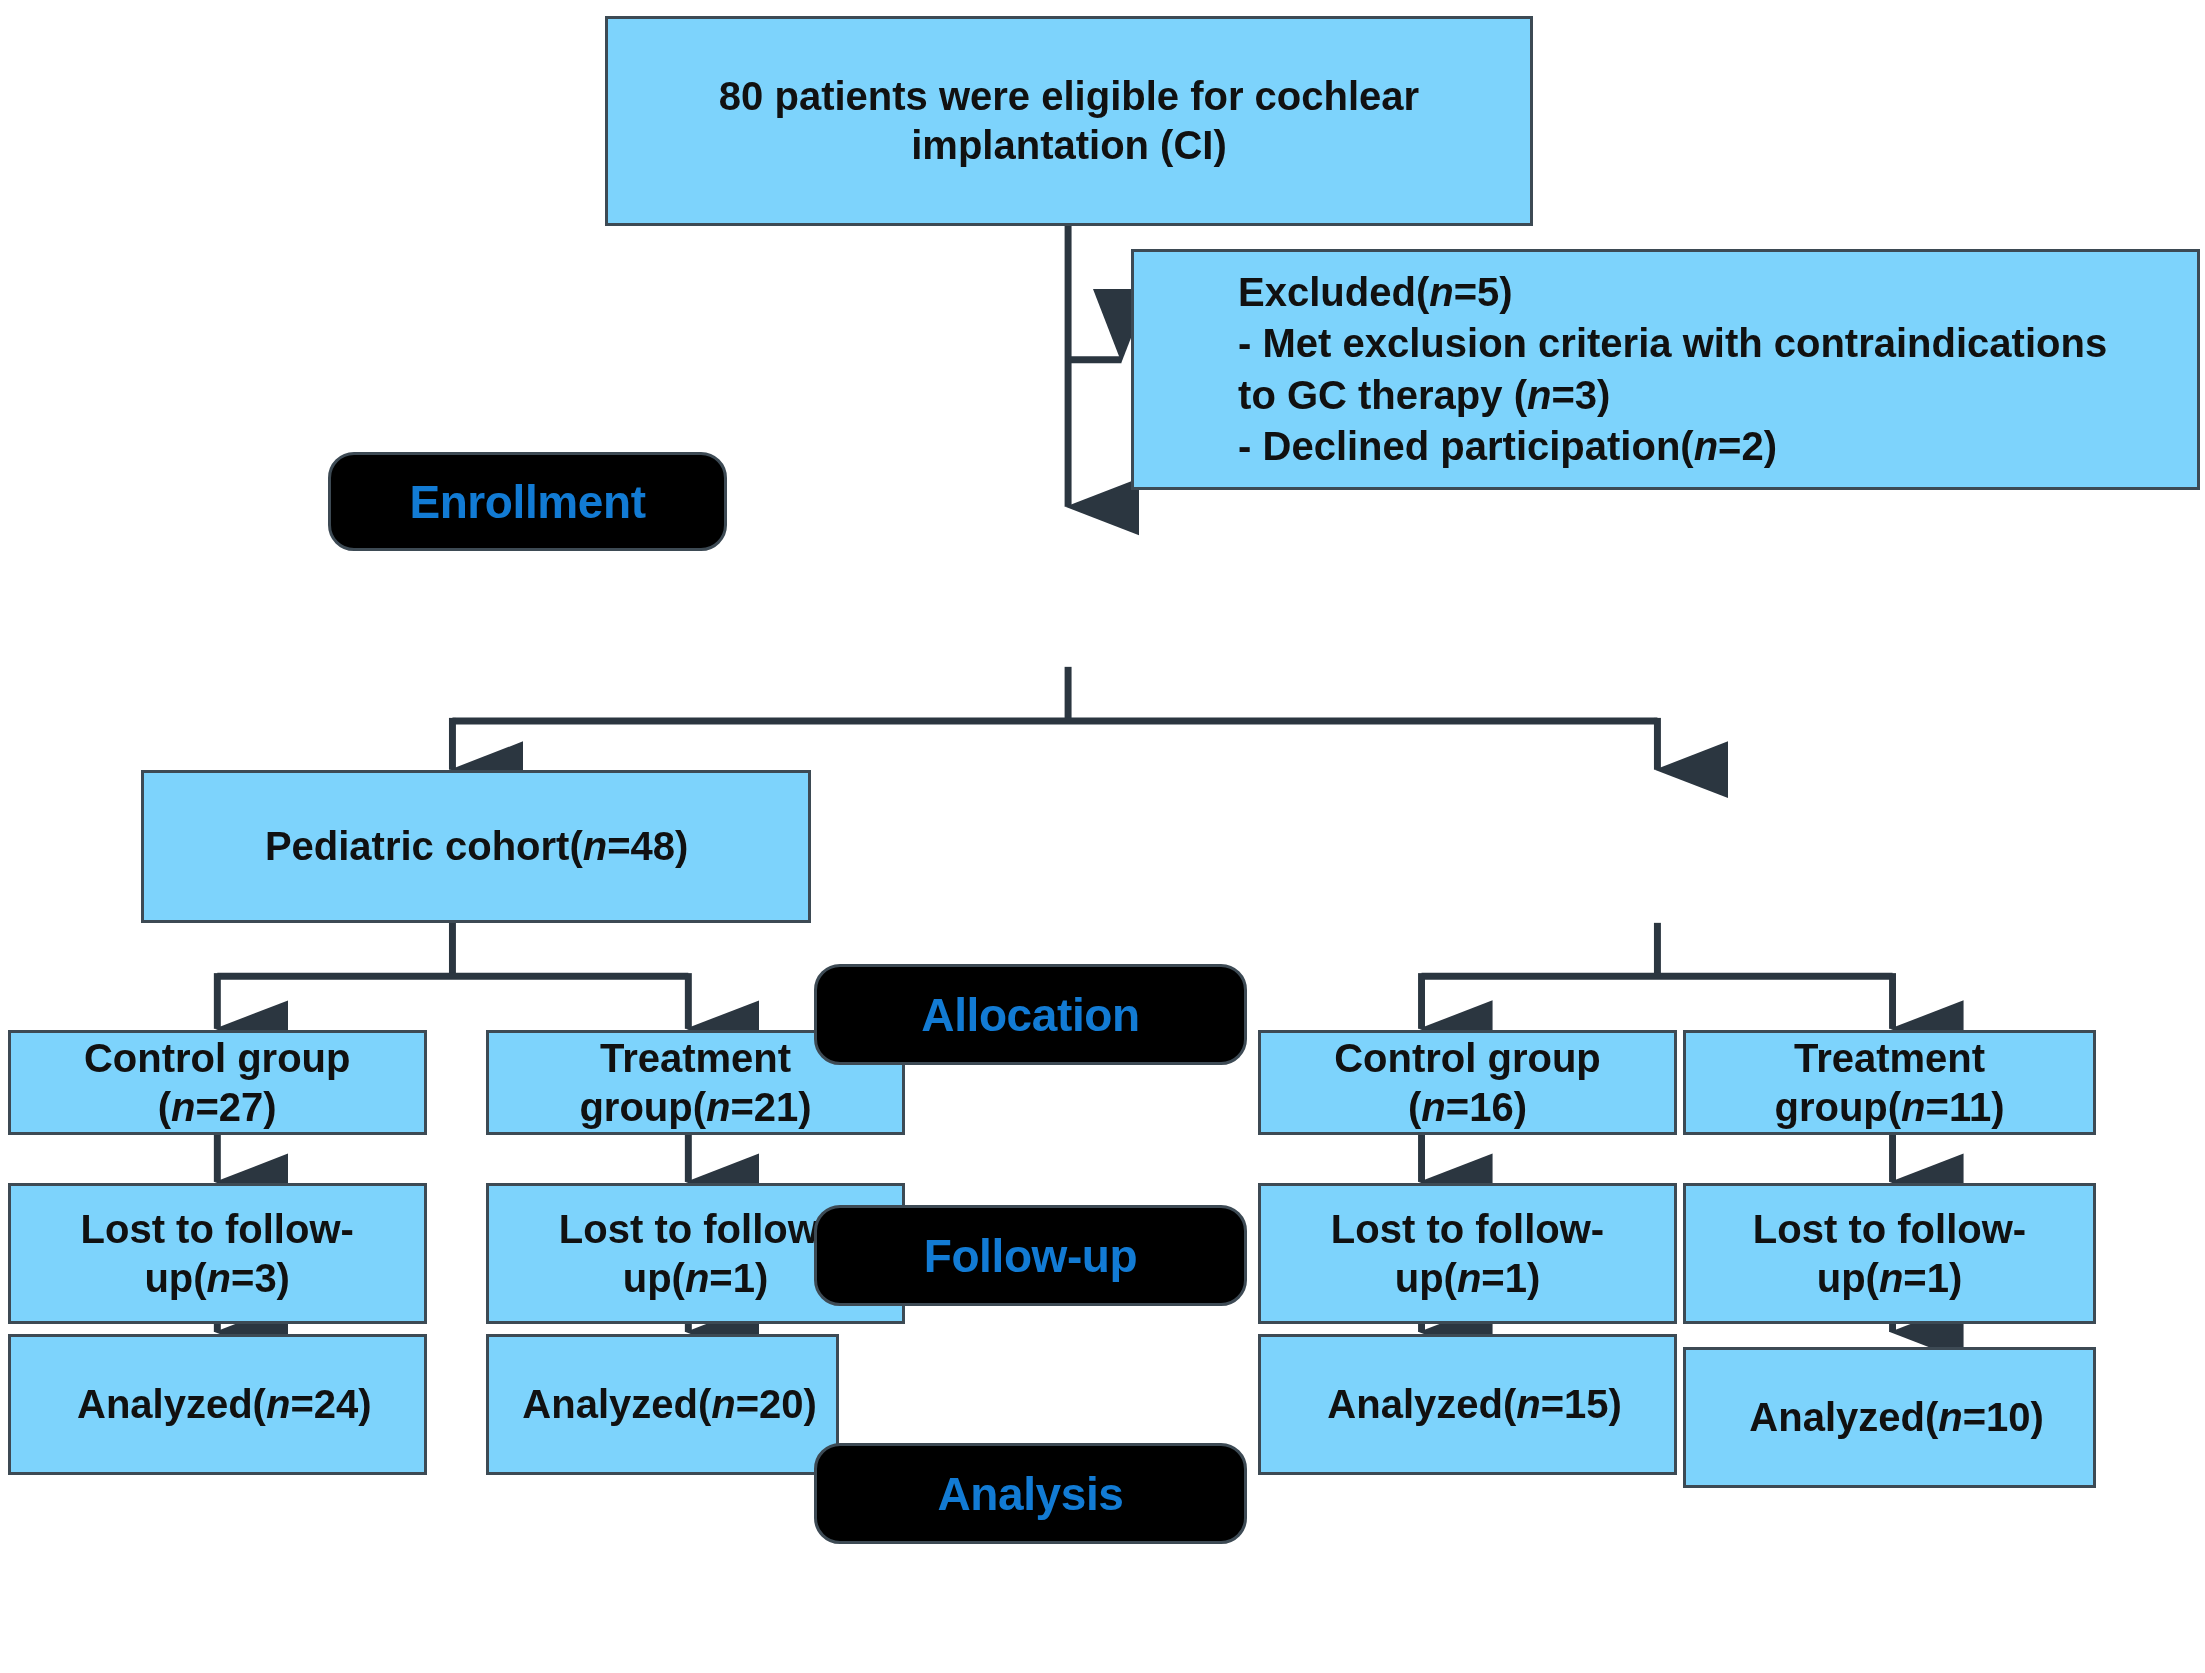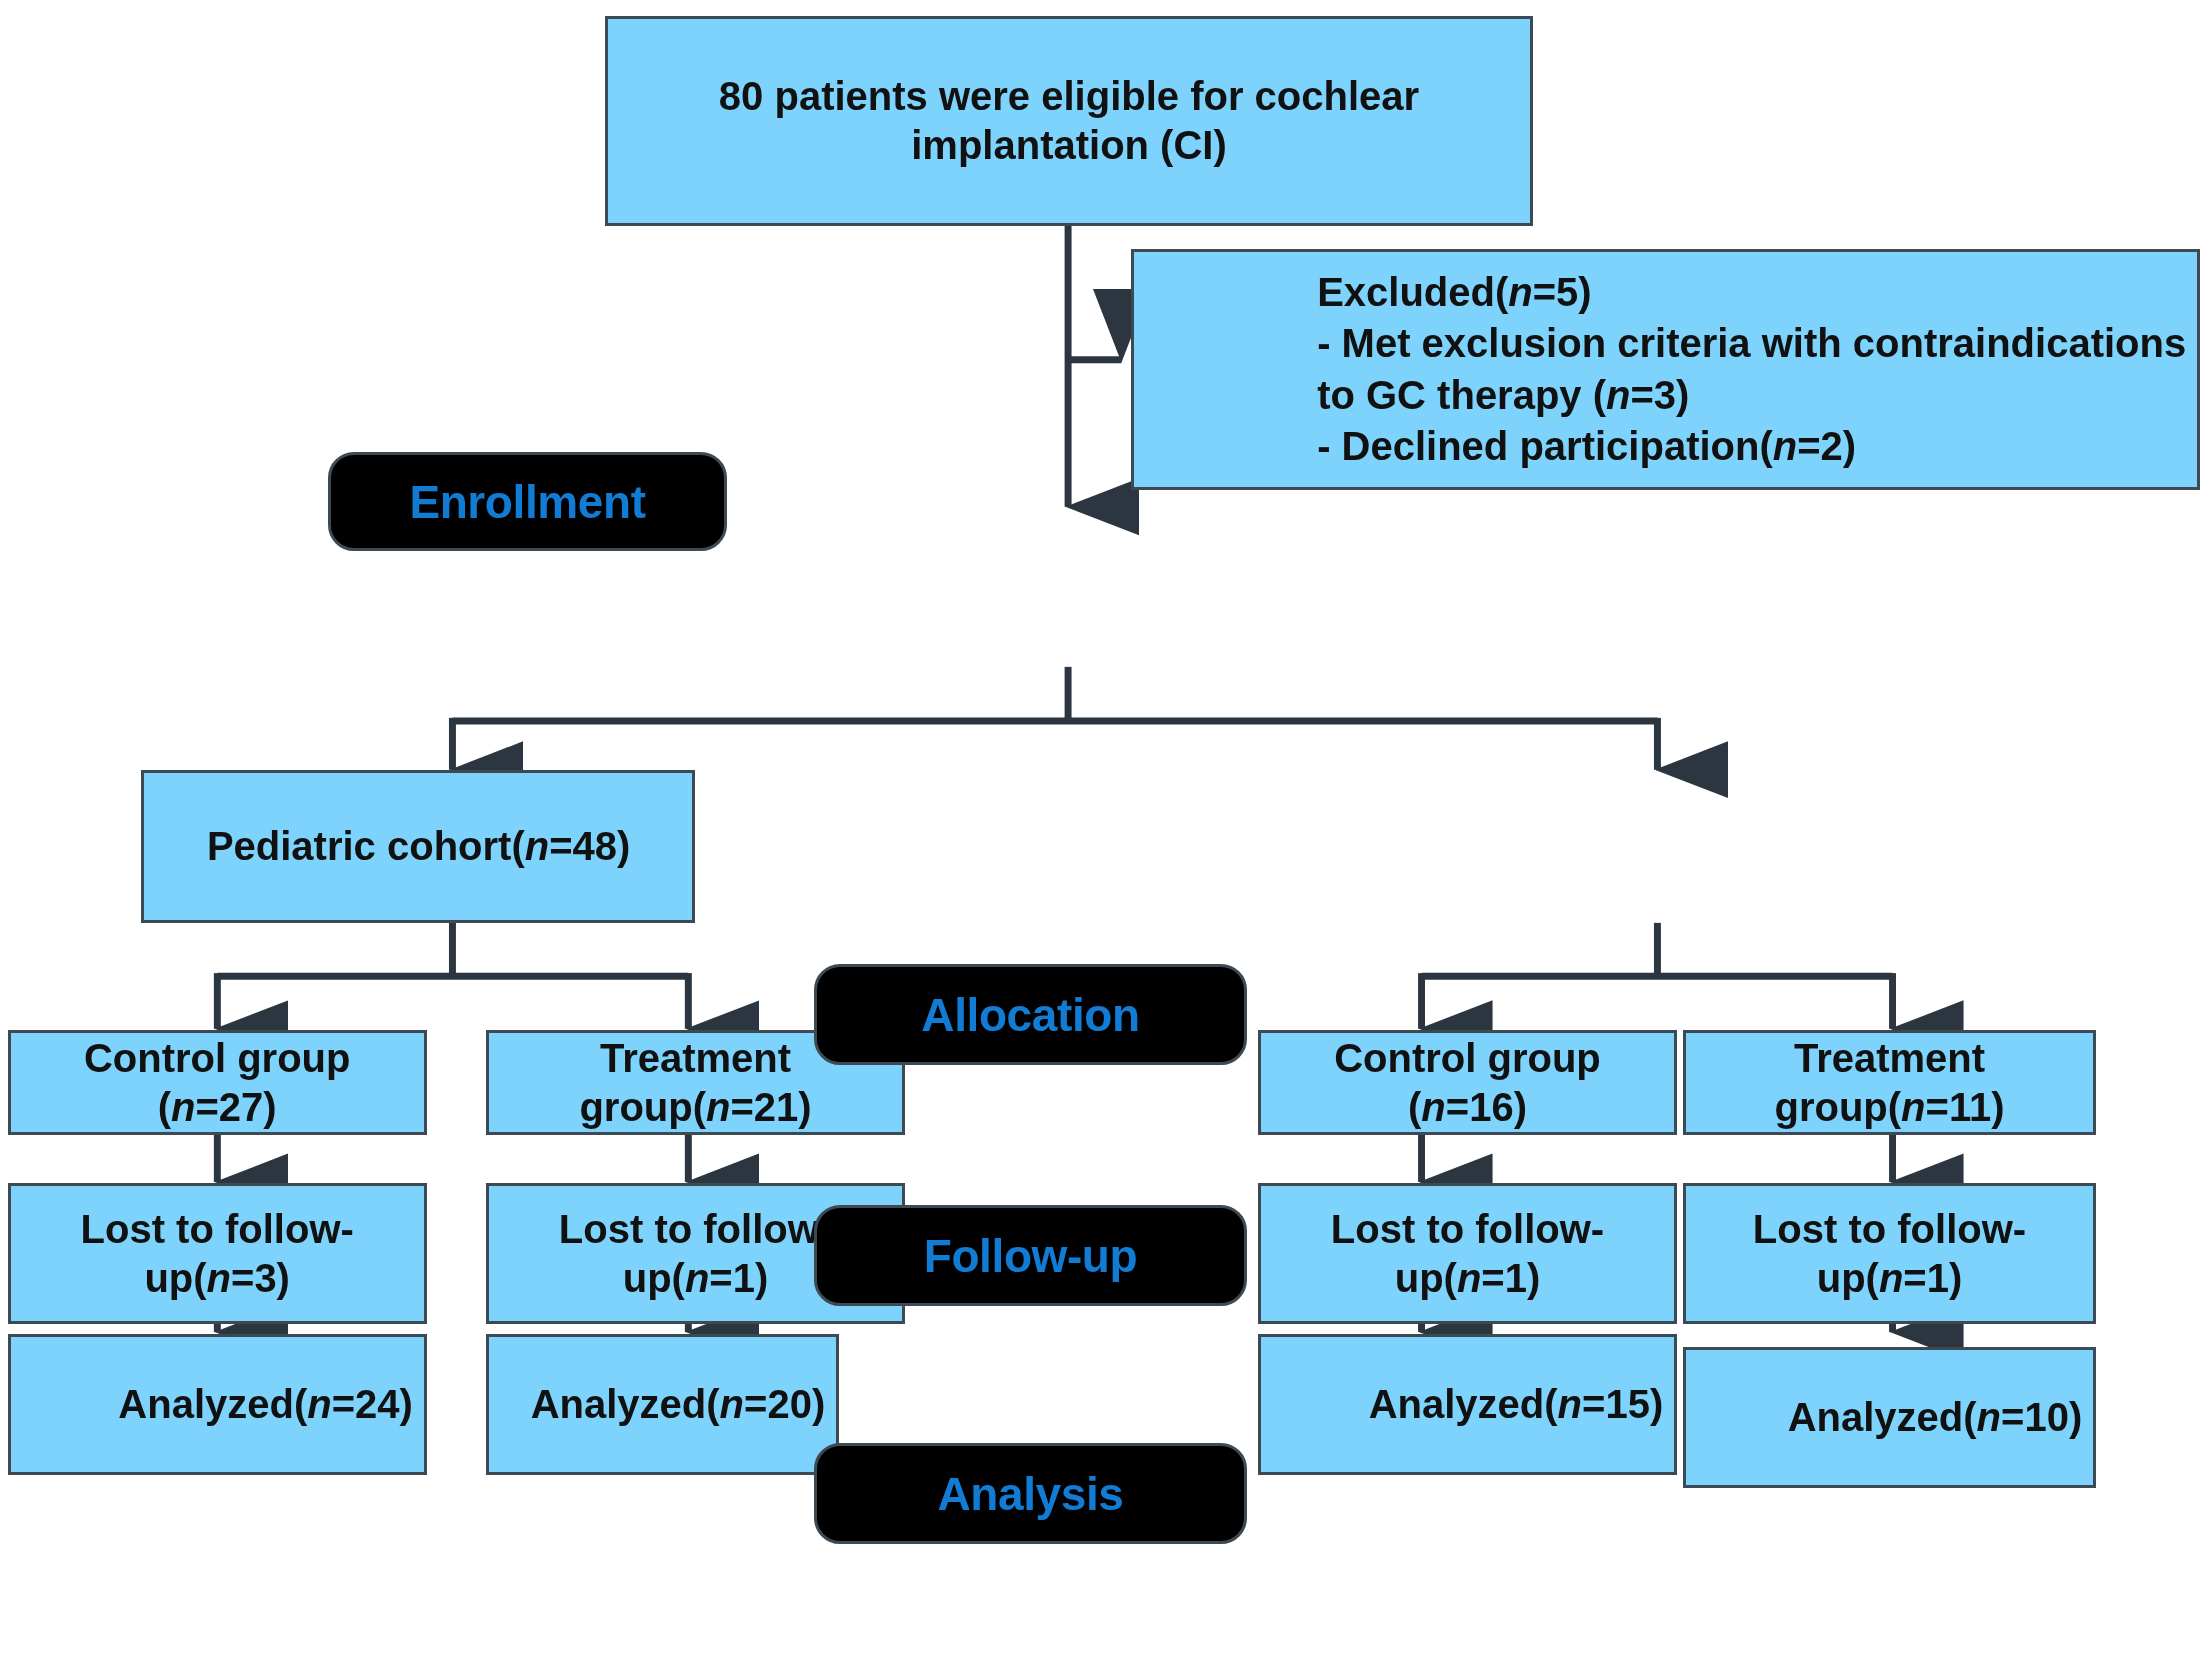--- a/index.html
+++ b/index.html
@@ -37,21 +37,21 @@
     align-items: center;
     justify-content: center;
     text-align: center;
     color: #111111;
     font-size: 40px;
     line-height: 1.22;
     padding: 4.6px 10.8px;
     font-weight: bold;
   }
   .node-box.left-align {
-    justify-content: flex-end;
+    justify-content: center;
     text-align: left;
     padding-left: 25px;
   }
   .node-box .txt {
     display: block;
     white-space: pre-line;
   }
   .stage-badge {
     position: absolute;
     box-sizing: border-box;
@@ -126,21 +126,21 @@
 
   <div class="node-box left-align" style="left:1131px; top:249px; width:1069px; height:241px;">
     <span class="excl-list">Excluded(<em class="n">n</em>=5)<br>- Met exclusion criteria with contraindications<br>   to GC therapy (<em class="n">n</em>=3)<br>- Declined participation(<em class="n">n</em>=2)</span>
   </div>
 
   <div class="stage-badge" style="left:328px; top:452px; width:399px; height:99px;">
     <span>Enrollment</span>
   </div>
 
 
-  <div class="node-box" style="left:141px; top:770px; width:554px; height:153px;padding-left:12px;">
+  <div class="node-box" style="left:141px; top:770px; width:670px; height:153px;padding-left:12px;">
     <span class="txt">Pediatric cohort(<em class="n">n</em>=48)</span>
   </div>
 
 
   <div class="node-box" style="left:7.7px; top:1030px; width:419px; height:105px;">
     <span class="txt">Control group<br>(<em class="n">n</em>=27)</span>
   </div>
 
   <div class="node-box" style="left:486px; top:1030px; width:419px; height:105px;">
     <span class="txt">Treatment<br>group(<em class="n">n</em>=21)</span>

